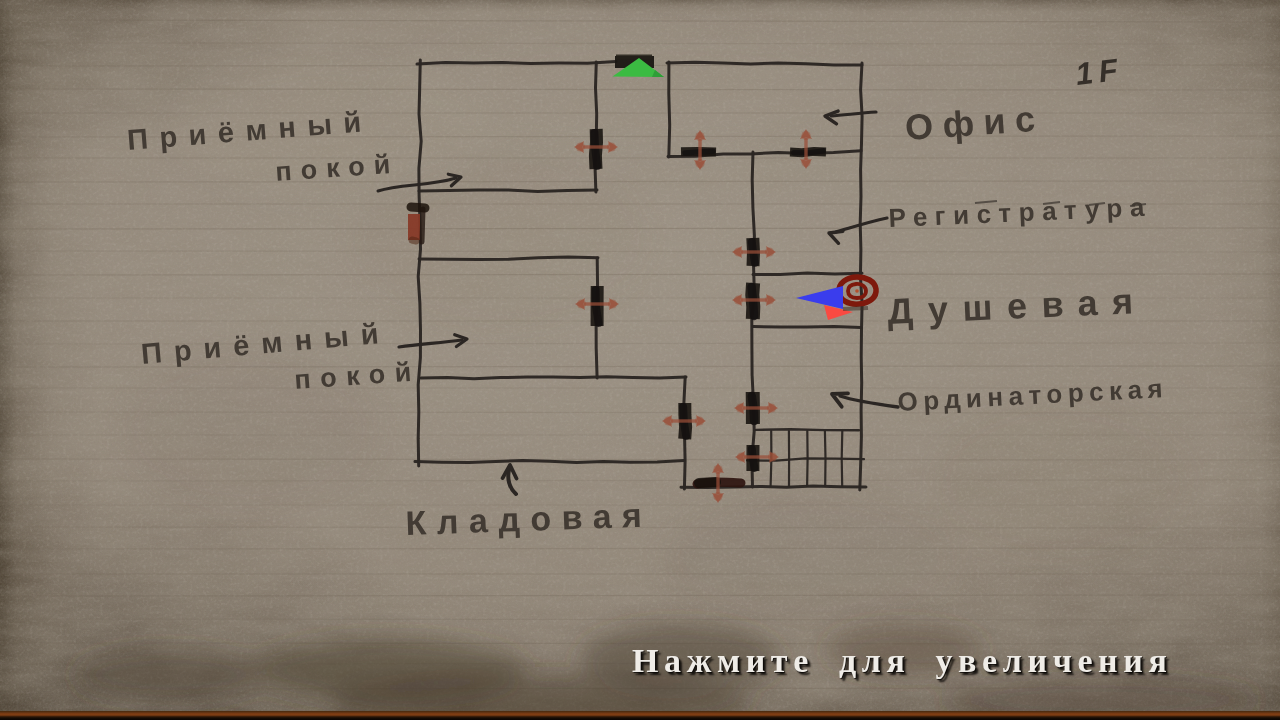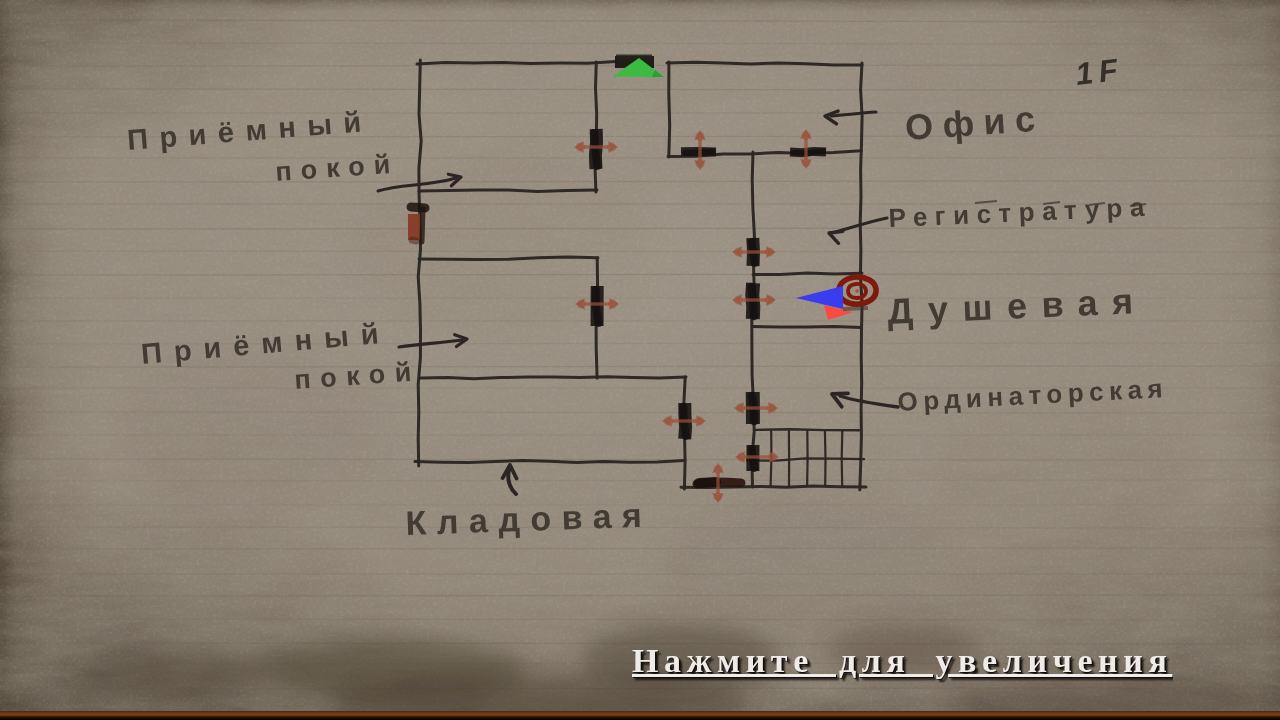--- a/index.html
+++ b/index.html
@@ -9,21 +9,21 @@
       linear-gradient(180deg, rgba(62,50,36,0.65) 0%, rgba(62,50,36,0.3) 0.7%, rgba(62,50,36,0.05) 1.6%, rgba(62,50,36,0) 3%),
       linear-gradient(0deg, rgba(52,42,30,0.5) 0%, rgba(72,62,50,0.28) 4%, rgba(90,80,66,0.12) 10%, rgba(90,80,66,0) 20%),
       linear-gradient(90deg, rgba(48,37,22,0.85) 0%, rgba(60,48,32,0.45) 1.3%, rgba(80,68,52,0.18) 4%, rgba(86,74,58,0) 8%),
       linear-gradient(270deg, rgba(70,58,42,0.4) 0%, rgba(80,70,54,0.15) 1.5%, rgba(80,70,54,0) 5%),
       radial-gradient(60% 55% at 1% 99%, rgba(50,40,28,0.55) 0%, rgba(50,40,28,0) 62%),
       radial-gradient(55% 50% at 99% 99%, rgba(50,40,28,0.45) 0%, rgba(50,40,28,0) 62%), radial-gradient(40% 35% at 0% 0%, rgba(52,42,28,0.5) 0%, rgba(52,42,28,0) 65%), radial-gradient(35% 30% at 100% 0%, rgba(52,42,28,0.35) 0%, rgba(52,42,28,0) 65%),
       #8d8173;}
   #uitext{position:absolute;left:632px;top:642px;color:#efece7;
     font-family:"Liberation Serif",serif;font-size:34px;font-weight:bold;
     letter-spacing:5.6px;word-spacing:11px;
-    text-shadow:3px 3px 2px rgba(10,8,6,0.85),1px 1px 1px rgba(10,8,6,0.9);text-decoration:underline;}
+    text-shadow:3px 3px 2px rgba(10,8,6,0.85),1px 1px 1px rgba(10,8,6,0.9);}
   #botbar{position:absolute;left:0;bottom:0;width:1280px;height:9px;
     background:linear-gradient(180deg,#46290f 0%,#7c3c14 30%,#803e13 45%,#2a1608 65%,#100904 85%,#0a0503 100%);}
 </style></head>
 <body>
 
 <div id="scene">
 <svg width="1280" height="720" viewBox="0 0 1280 720" style="position:absolute;left:0;top:0">
 <defs>
   <filter id="grain" x="0" y="0" width="100%" height="100%">
     <feTurbulence type="fractalNoise" baseFrequency="0.55" numOctaves="2" seed="7" result="n"></feTurbulence>

